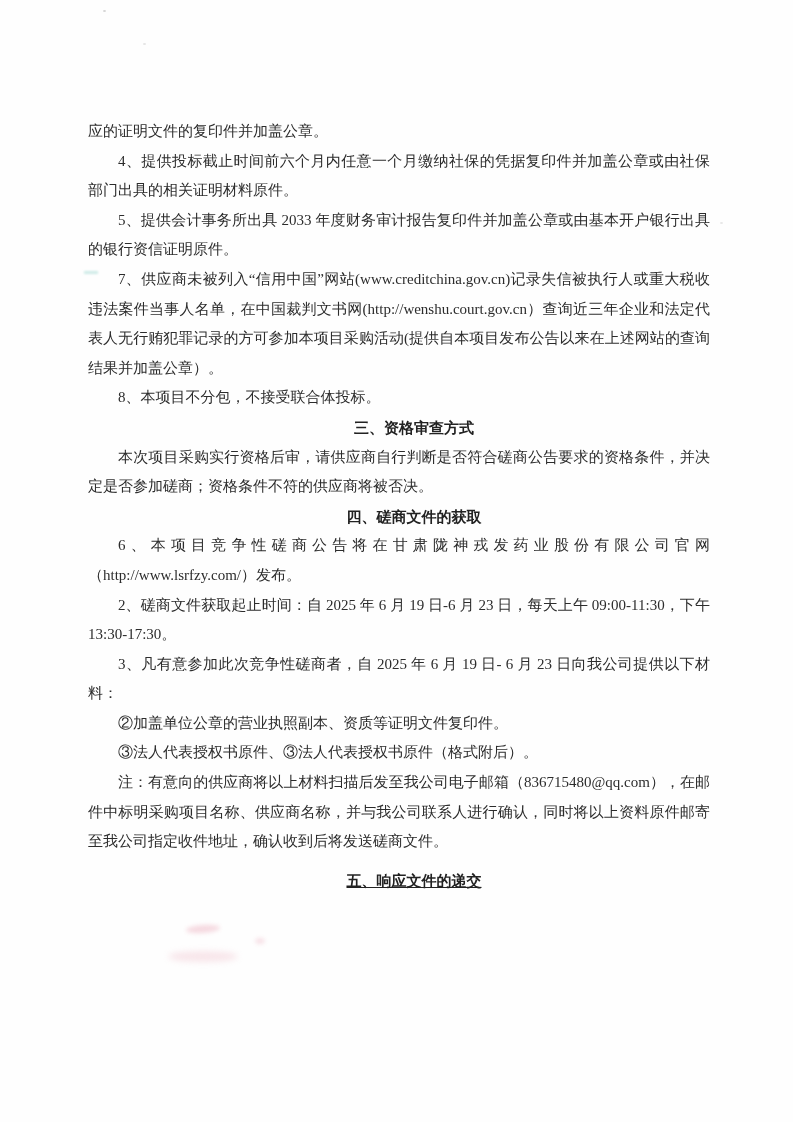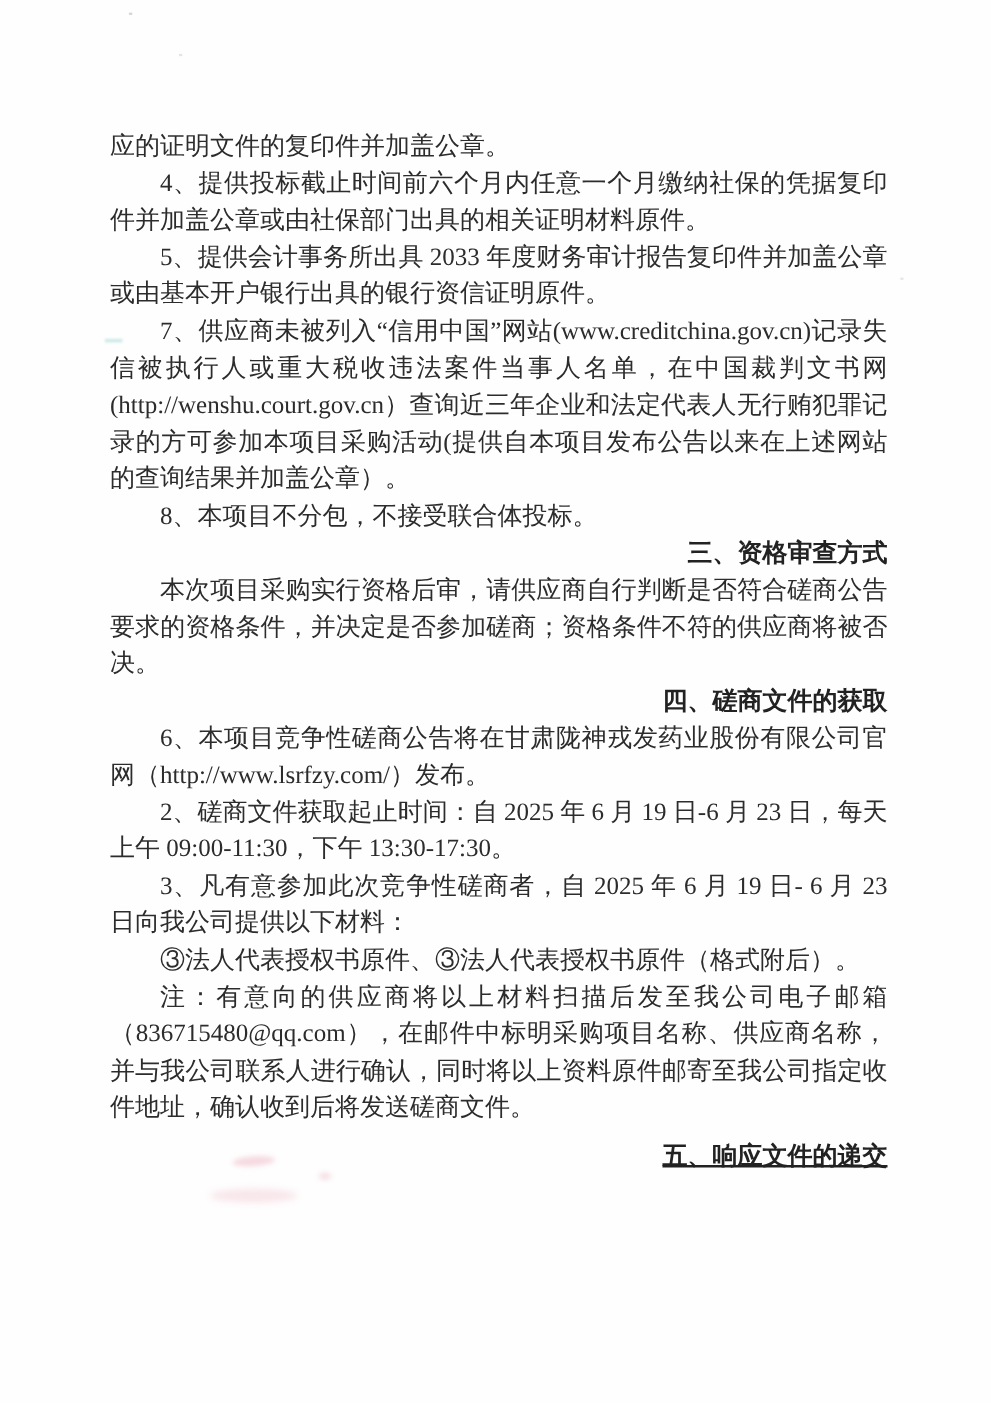--- a/index.html
+++ b/index.html
@@ -5,39 +5,39 @@
   html, body { margin: 0; padding: 0; }
   body {
     width: 793px; height: 1122px;
     background: #fefefe;
     position: relative;
     overflow: hidden;
     font-family: "Liberation Serif", "DejaVu Serif", serif;
   }
   .doc-page {
     position: absolute;
-    left: 88px; top: 103px;
+    left: 88px; top: 117px;
     width: 622px;
     color: #2c2c2c;
-    font-size: 20px;
+    font-size: 15px;
     line-height: 29.6px;
     text-align: justify;
     text-justify: inter-ideograph;
   }
   .para {
     margin: 0;
     text-indent: 2em;
   }
   .para.cont { text-indent: 0; }
   .heading {
     margin: 0;
     text-indent: 2em;
     font-family: "Liberation Sans", "DejaVu Sans", sans-serif;
     font-weight: 700;
-    text-align: right;
+    text-align: center;
     color: #222;
   }
   .heading.last { margin-top: 9px; text-decoration: underline; }
   
   .artifact { position: absolute; pointer-events: none; }
   .speck { width: 3px; height: 2px; background: #8a8a8a; border-radius: 50%; opacity: .35; }
   .speck-1 { left: 103px; top: 10px; }
   .speck-2 { left: 143px; top: 43px; opacity: .22; }
   .speck-3 { left: 720px; top: 222px; opacity: .2; }
   .cyan-dash {
@@ -68,20 +68,21 @@
   <p class="para">4、提供投标截止时间前六个月内任意一个月缴纳社保的凭据复印件并加盖公章或由社保部门出具的相关证明材料原件。</p>
   <p class="para">5、提供会计事务所出具 2033 年度财务审计报告复印件并加盖公章或由基本开户银行出具的银行资信证明原件。</p>
   <p class="para">7、供应商未被列入“信用中国”网站(www.creditchina.gov.cn)记录失信被执行人或重大税收违法案件当事人名单，在中国裁判文书网(http://wenshu.court.gov.cn）查询近三年企业和法定代表人无行贿犯罪记录的方可参加本项目采购活动(提供自本项目发布公告以来在上述网站的查询结果并加盖公章）。</p>
   <p class="para">8、本项目不分包，不接受联合体投标。</p>
   <p class="heading">三、资格审查方式</p>
   <p class="para">本次项目采购实行资格后审，请供应商自行判断是否符合磋商公告要求的资格条件，并决定是否参加磋商；资格条件不符的供应商将被否决。</p>
   <p class="heading">四、磋商文件的获取</p>
   <p class="para">6、本项目竞争性磋商公告将在甘肃陇神戎发药业股份有限公司官网（http://www.lsrfzy.com/）发布。</p>
   <p class="para">2、磋商文件获取起止时间：自 2025 年 6 月 19 日-6 月 23 日，每天上午 09:00-11:30，下午 13:30-17:30。</p>
   <p class="para">3、凡有意参加此次竞争性磋商者，自 2025 年 6 月 19 日- 6 月 23 日向我公司提供以下材料：</p>
+  <p class="para">②加盖单位公章的营业执照副本、资质等证明文件复印件。</p>
   <p class="para">③法人代表授权书原件、③法人代表授权书原件（格式附后）。</p>
   <p class="para">注：有意向的供应商将以上材料扫描后发至我公司电子邮箱（836715480@qq.com），在邮件中标明采购项目名称、供应商名称，并与我公司联系人进行确认，同时将以上资料原件邮寄至我公司指定收件地址，确认收到后将发送磋商文件。</p>
   <p class="heading last">五、响应文件的递交</p>
 </div>
 
 <div class="artifact speck speck-1"></div>
 <div class="artifact speck speck-2"></div>
 <div class="artifact speck speck-3"></div>
 <div class="artifact cyan-dash"></div>
 <div class="artifact pink-smudge-1"></div>

